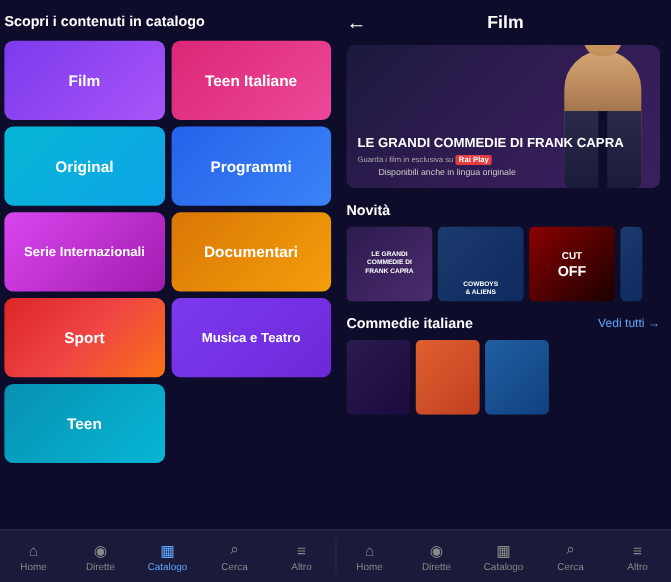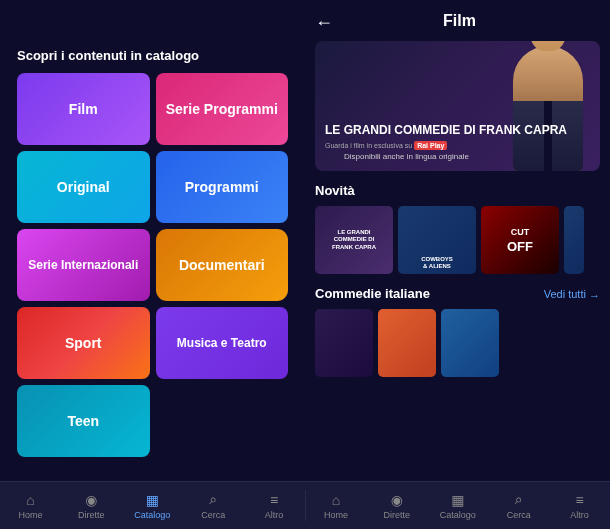--- a/index.html
+++ b/index.html
@@ -16,24 +16,23 @@
 
     .main-container {
       display: flex;
       flex: 1;
       overflow: hidden;
     }
 
     
     .left-panel {
       width: 305px;
-      padding: 12px 17px;
+      padding: 12px 4px;
       flex-shrink: 0;
       overflow-y: auto;
-      margin-top: 36px;
     }
 
     .left-panel-title {
       font-size: 13px;
       font-weight: 600;
       color: white;
       margin-bottom: 10px;
     }
 
     .grid-2col {
@@ -54,21 +53,21 @@
       cursor: pointer;
       text-align: center;
       padding: 4px;
     }
 
     .tile-film { background: linear-gradient(135deg, #7c3aed, #a855f7); }
     .tile-serie-italiane { background: linear-gradient(135deg, #db2777, #ec4899); }
     .tile-original { background: linear-gradient(135deg, #06b6d4, #0ea5e9); }
     .tile-serie-internazionali { background: linear-gradient(135deg, #d946ef, #a21caf); }
     .tile-programmi { background: linear-gradient(135deg, #2563eb, #3b82f6); }
-    .tile-documentari { background: linear-gradient(135deg, #d97706, #f59e0b); border-radius: 11px; }
+    .tile-documentari { background: linear-gradient(135deg, #d97706, #f59e0b); }
     .tile-sport { background: linear-gradient(135deg, #dc2626, #ef4444, #f97316); }
     .tile-bambini { background: linear-gradient(135deg, #16a34a, #22c55e); }
     .tile-teen { background: linear-gradient(135deg, #0891b2, #06b6d4); }
     .tile-musica-teatro { background: linear-gradient(135deg, #7c3aed, #6d28d9); }
 
     
     .right-panel {
       flex: 1;
       padding: 10px 10px;
       overflow-y: auto;
@@ -356,21 +355,21 @@
 <div class="main-container">
 
   <div class="left-panel">
     <div class="left-panel-title">Scopri i contenuti in catalogo</div>
     <div class="grid-2col">
 
       <div class="category-tile tile-film">
         <span>Film</span>
       </div>
       <div class="category-tile tile-serie-italiane">
-        <span>Serie Programmi</span>
+        <span>Teen Italiane</span>
       </div>
 
       <div class="category-tile tile-original">
         <span>Original</span>
       </div>
       <div class="category-tile tile-programmi">
         <span>Programmi</span>
       </div>
 
       <div class="category-tile tile-serie-internazionali" style="font-size:12px; text-align:center;">

